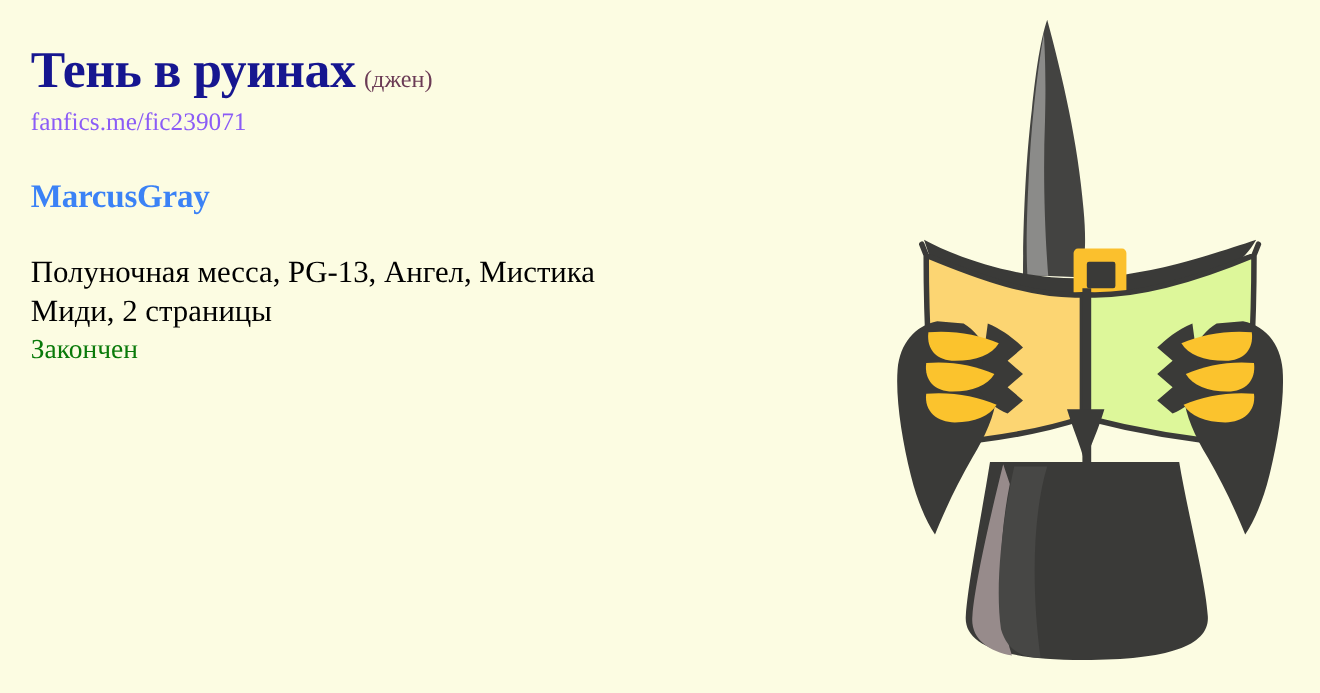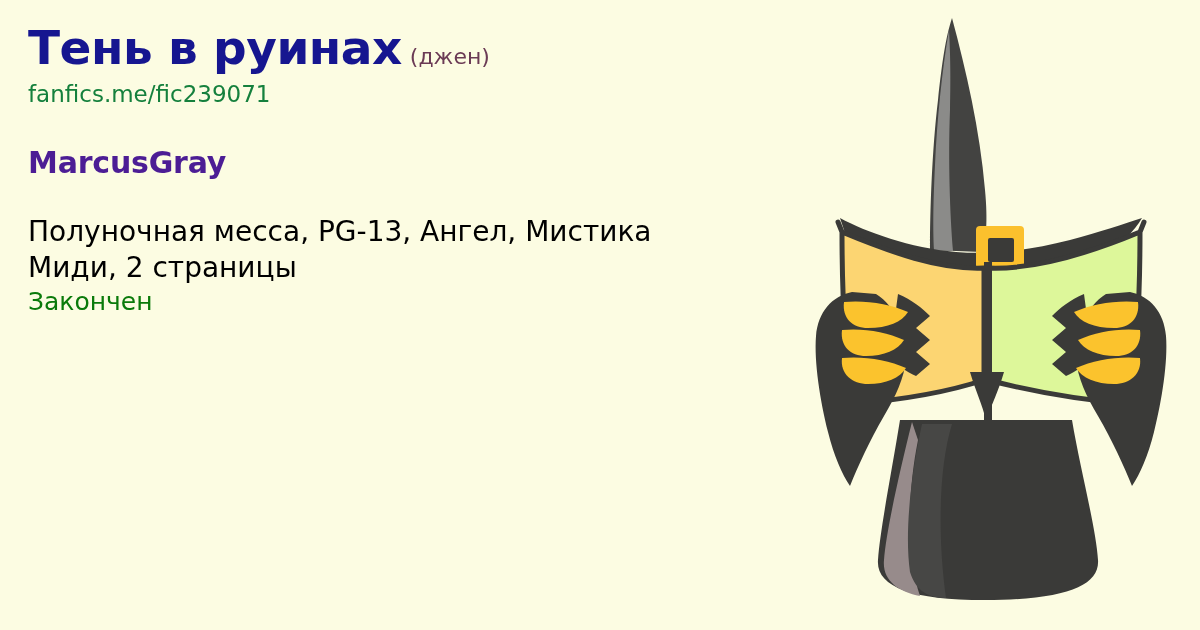--- a/index.html
+++ b/index.html
@@ -16,22 +16,23 @@
   .card {
     position: relative;
     width: 1200px;
     height: 630px;
     background: #fcfce2;
     box-sizing: border-box;
   }
   .text-col {
     position: absolute;
     left: 28px;
-    top: 24px;
+    top: 41px;
     width: 760px;
+    font-family: Liberation Serif, serif;
   }
   .title-row {
     display: block;
     line-height: 1.0;
     margin: 0;
     padding: 0;
   }
   .title {
     font-size: 47px;
     font-weight: bold;
@@ -42,28 +43,28 @@
   .category {
     font-size: 22px;
     color: #6b3b55;
     vertical-align: baseline;
     margin-left: 8px;
     font-weight: normal;
   }
   .url {
     margin-top: 10px;
     font-size: 23px;
-    color: #15803d;
+    color: #8b5cf6;
     letter-spacing: 0px;
   }
   .author {
     margin-top: 38px;
     font-size: 30px;
     font-weight: bold;
-    color: #4c1d95;
+    color: #3b82f6;
     letter-spacing: -0.2px;
   }
   .meta {
     margin-top: 34px;
   }
   .meta-line {
     font-size: 28px;
     color: #000000;
     line-height: 1.28;
     max-width: 700px;

